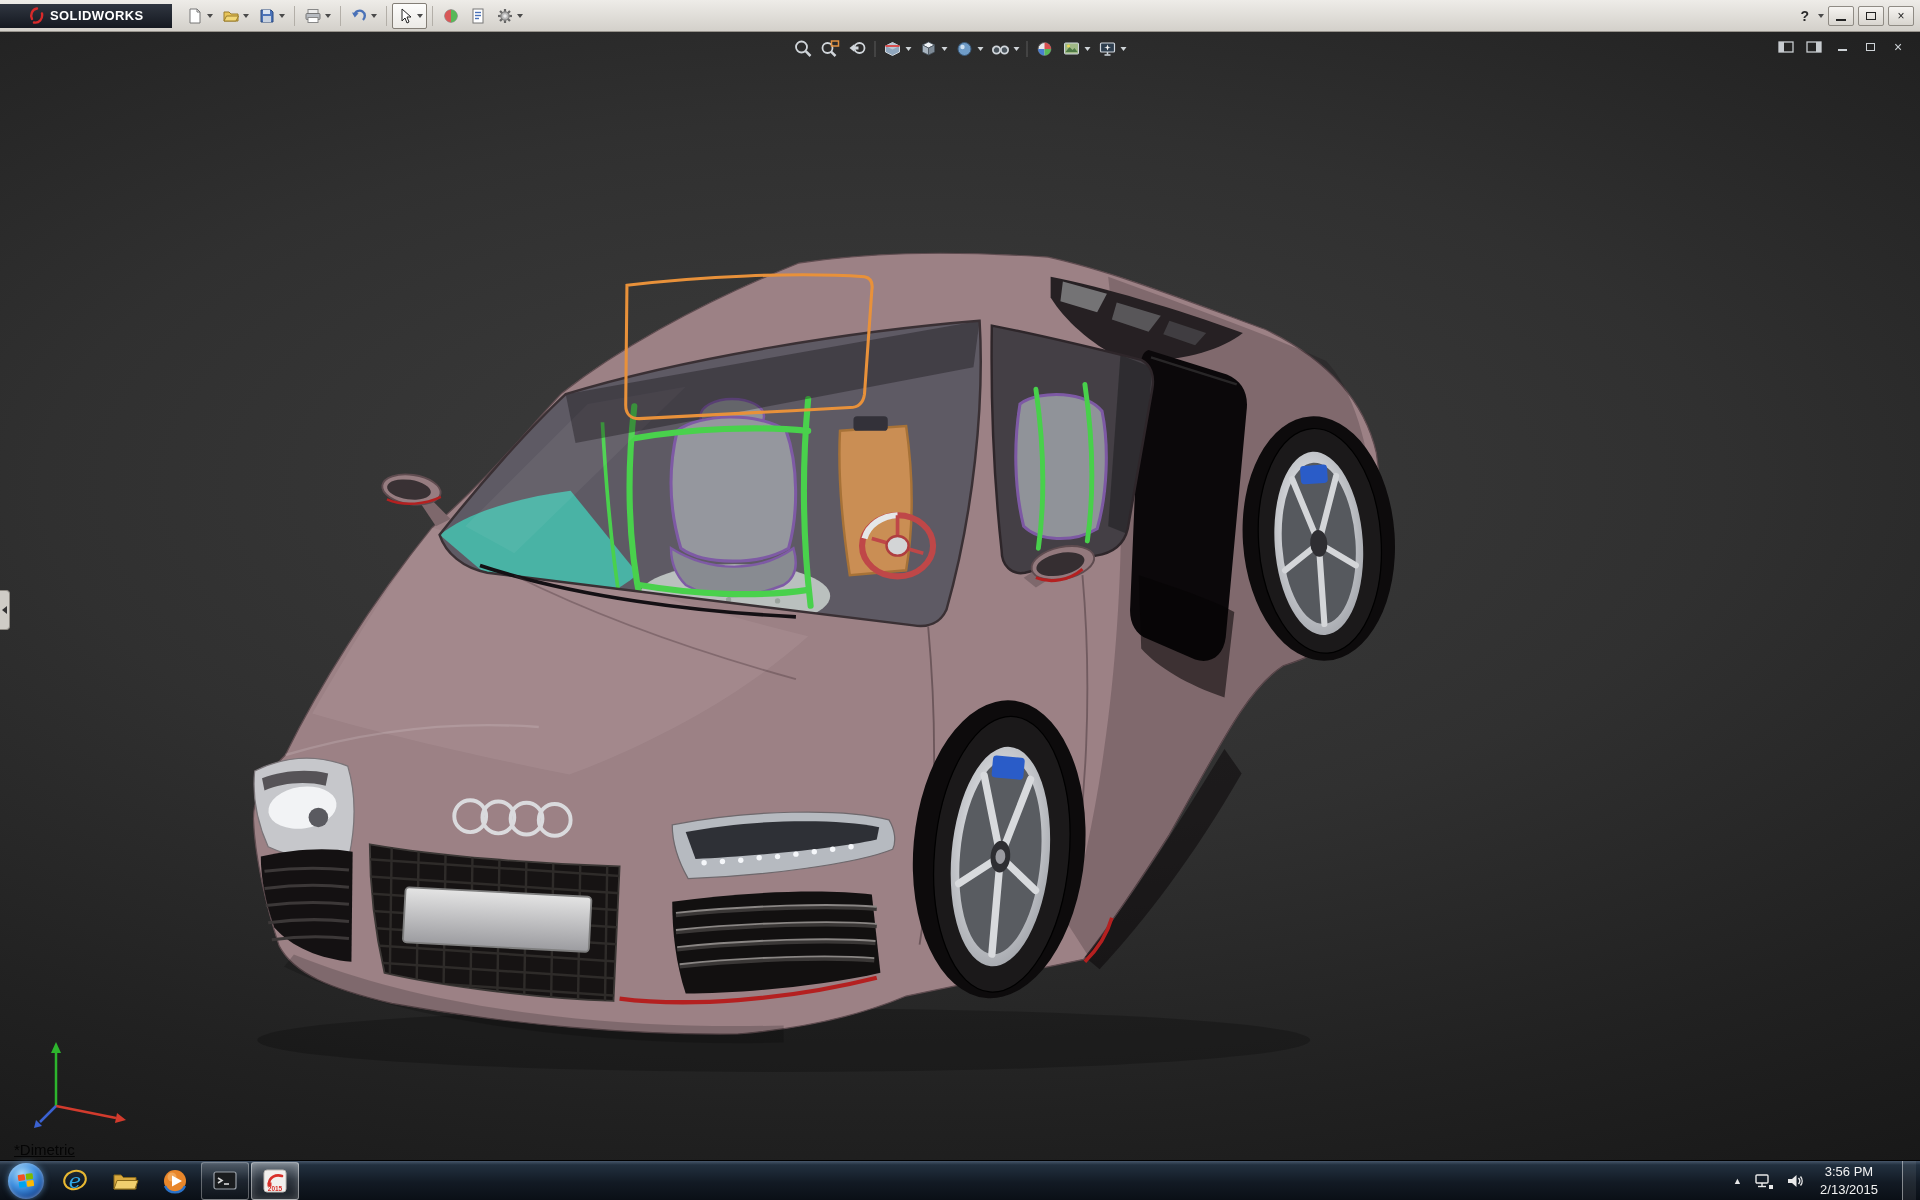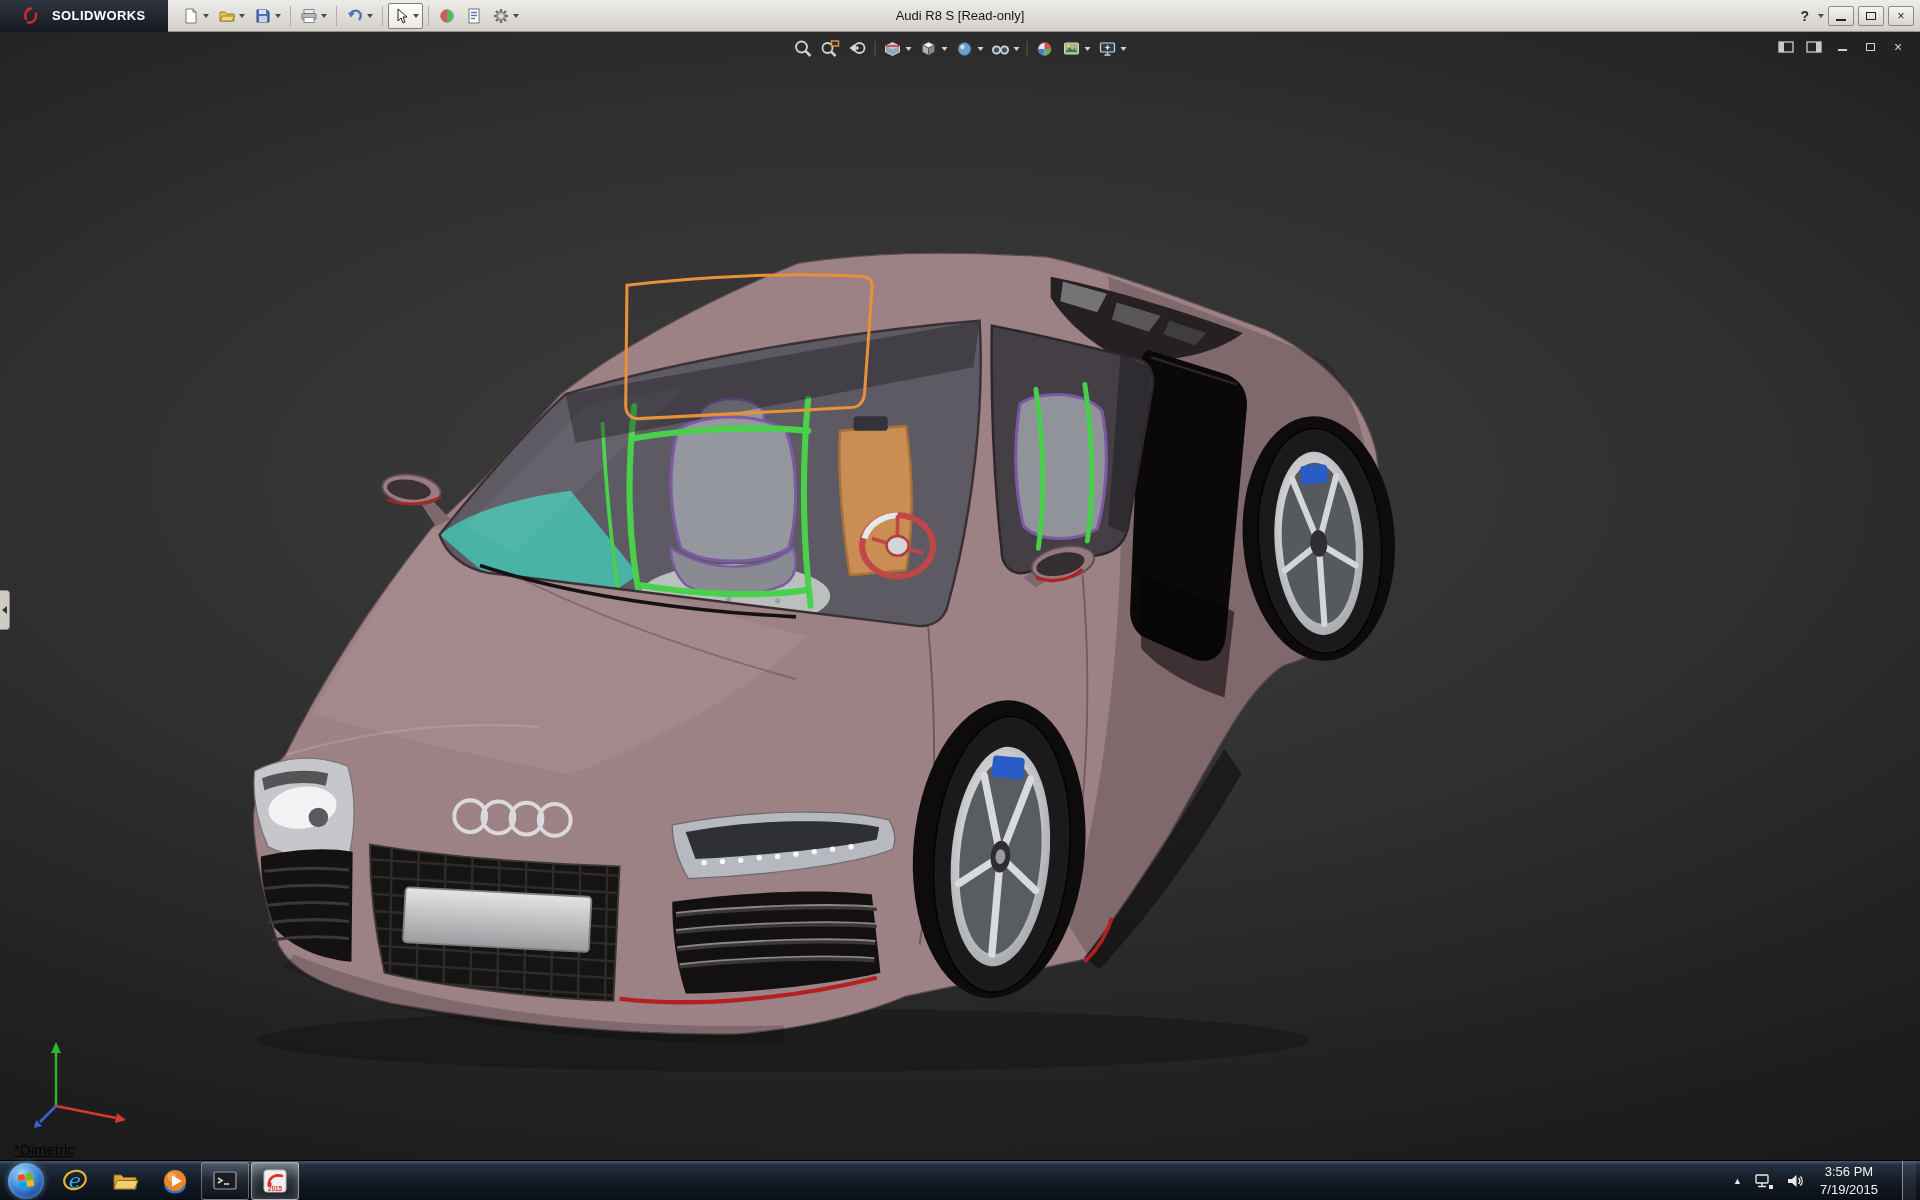--- a/index.html
+++ b/index.html
@@ -3,21 +3,21 @@
 <meta charset="utf-8">
 <style>
   * { margin:0; padding:0; box-sizing:border-box; }
   html,body { width:1920px; height:1200px; background:#000; font-family:"Liberation Sans","DejaVu Sans",sans-serif; }
   .screen { position:relative; width:1920px; height:1200px; overflow:hidden; }
 
   
   .titlebar { position:absolute; top:0; left:0; right:0; height:32px;
     background:linear-gradient(#eeece8,#d3d0ca); border-bottom:1px solid #97938c;
     display:flex; align-items:center; z-index:30; }
-  .logo-block { height:32px; min-width:142px; padding:0 22px; display:flex; align-items:center; gap:13px;
+  .logo-block { height:24px; min-width:142px; padding:0 28px; display:flex; align-items:center; gap:5px;
     background:linear-gradient(#303640,#141820); }
   .logo-text { color:#fff; font-size:13px; font-weight:bold; letter-spacing:.4px; }
   .main-toolbar { display:flex; align-items:center; margin-left:10px; gap:1px; }
   .tbtn { display:flex; align-items:center; height:26px; padding:0 3px; border:1px solid transparent; border-radius:2px; }
   .tbtn.pressed { background:linear-gradient(#fdfdfc,#eceae6); border:1px solid #837e76; }
   .caret { width:0; height:0; border-left:3.5px solid transparent; border-right:3.5px solid transparent;
     border-top:4px solid #4a4a4a; margin-left:3px; }
   .tsep { width:1px; height:20px; background:#b3afa8; margin:0 4px; }
   .win-title { position:absolute; left:0; right:0; text-align:center; font-size:13px; color:#151515; pointer-events:none; }
   .tb-right { margin-left:auto; display:flex; align-items:center; gap:4px; padding-right:6px; z-index:2; }
@@ -160,21 +160,20 @@
               <line x1="12.2" y1="12.2" x2="14" y2="14"></line>
             <line x1="4" y1="14" x2="5.8" y2="12.2"></line>
               <line x1="12.2" y1="5.8" x2="14" y2="4"></line>
           </g>
           <circle cx="9" cy="9" r="1.8" fill="#e8e8e8"></circle>
         </svg>
           <span class="caret"></span>
       </div>
     </div>
 
-    <div class="win-title">Audi R8 S [Read-only]</div>
 
     <div class="tb-right">
       <span class="help-glyph">?</span>
       <span class="caret"></span>
       <div class="wbtn">
           <span class="minbar"></span>
         </div>
       <div class="wbtn">
           <span class="maxbox"></span>
         </div>
@@ -611,19 +610,19 @@
         <line x1="4" y1="14.5" x2="12" y2="14.5" stroke="#e8e8e8" stroke-width="1.4"></line>
         <path d="M15,13 L19,13 L19,17 L15,17 Z" fill="#e8e8e8"></path>
       </svg>
       <svg width="18" height="18" viewBox="0 0 18 18">
         <path d="M2,7 H6 L10.5,3 V15 L6,11 H2 Z" fill="#e8e8e8"></path>
         <path d="M12.5,6 A4.5,4.5 0 0 1 12.5,12" fill="none" stroke="#e8e8e8" stroke-width="1.4"></path>
         <path d="M14.5,4.5 A7,7 0 0 1 14.5,13.5" fill="none" stroke="#e8e8e8" stroke-width="1.4"></path>
       </svg>
       <div class="clock">
         <div>3:56 PM</div>
-        <div>7/19/2015</div>
+        <div>2/13/2015</div>
       </div>
       <div class="show-desktop"></div>
     </div>
   </footer>
 
 </div>
 
 </body></html>

